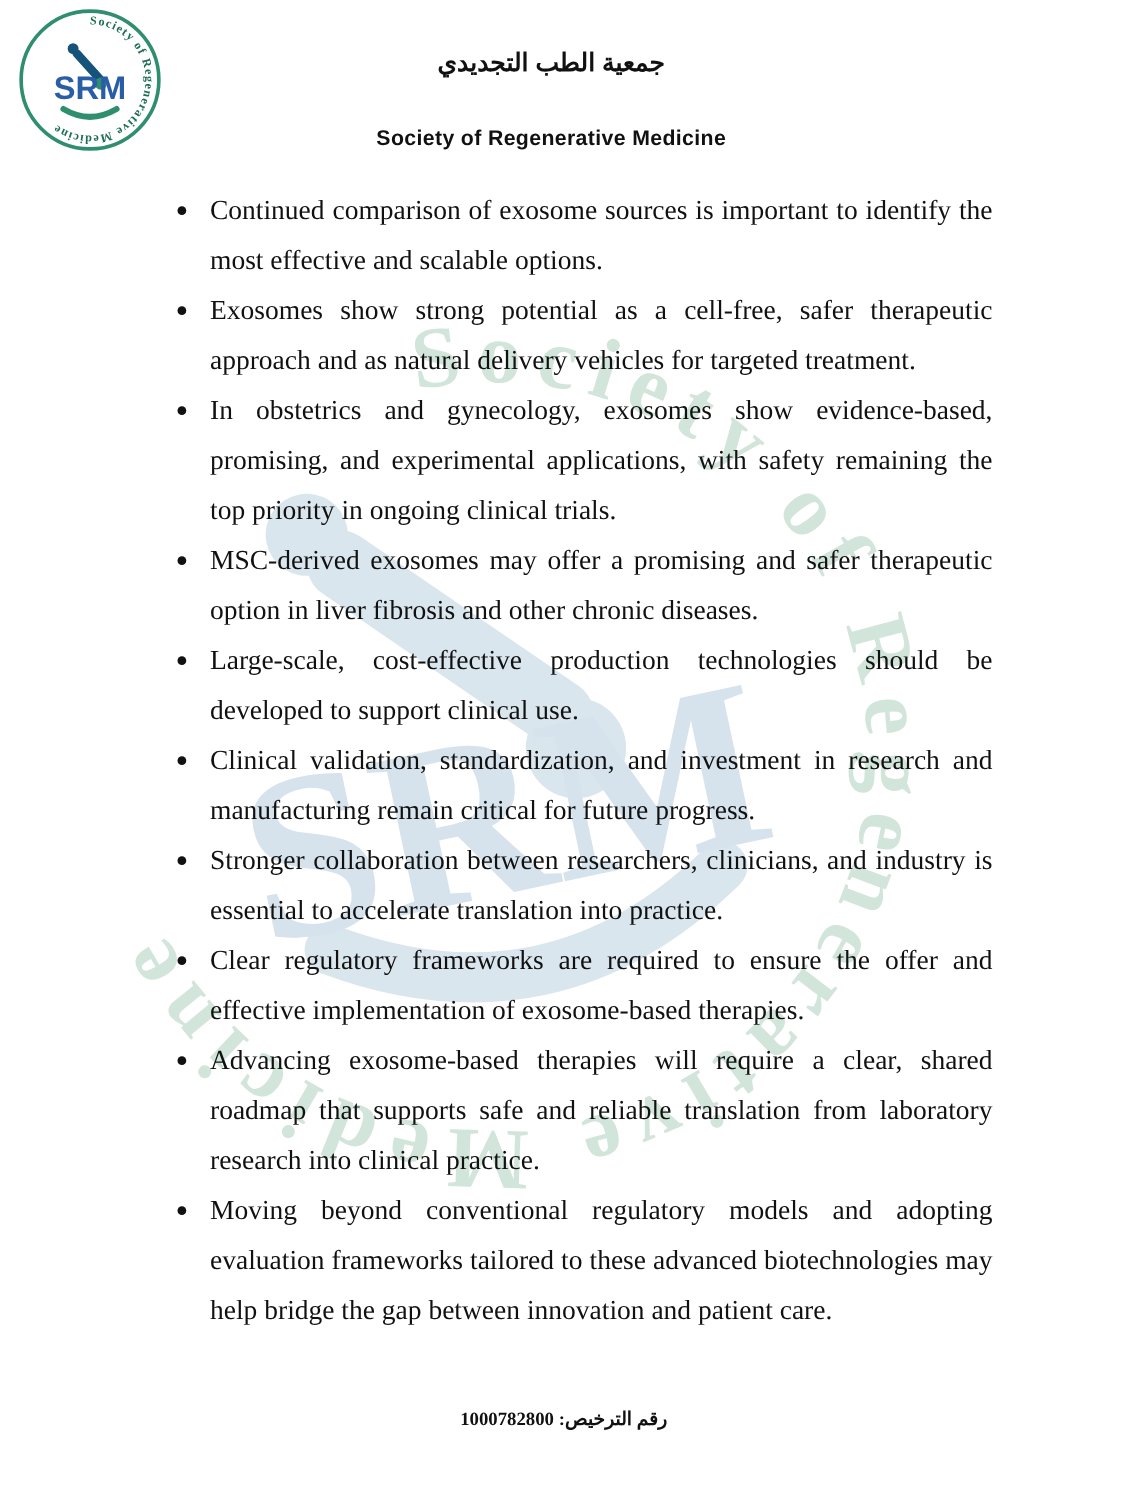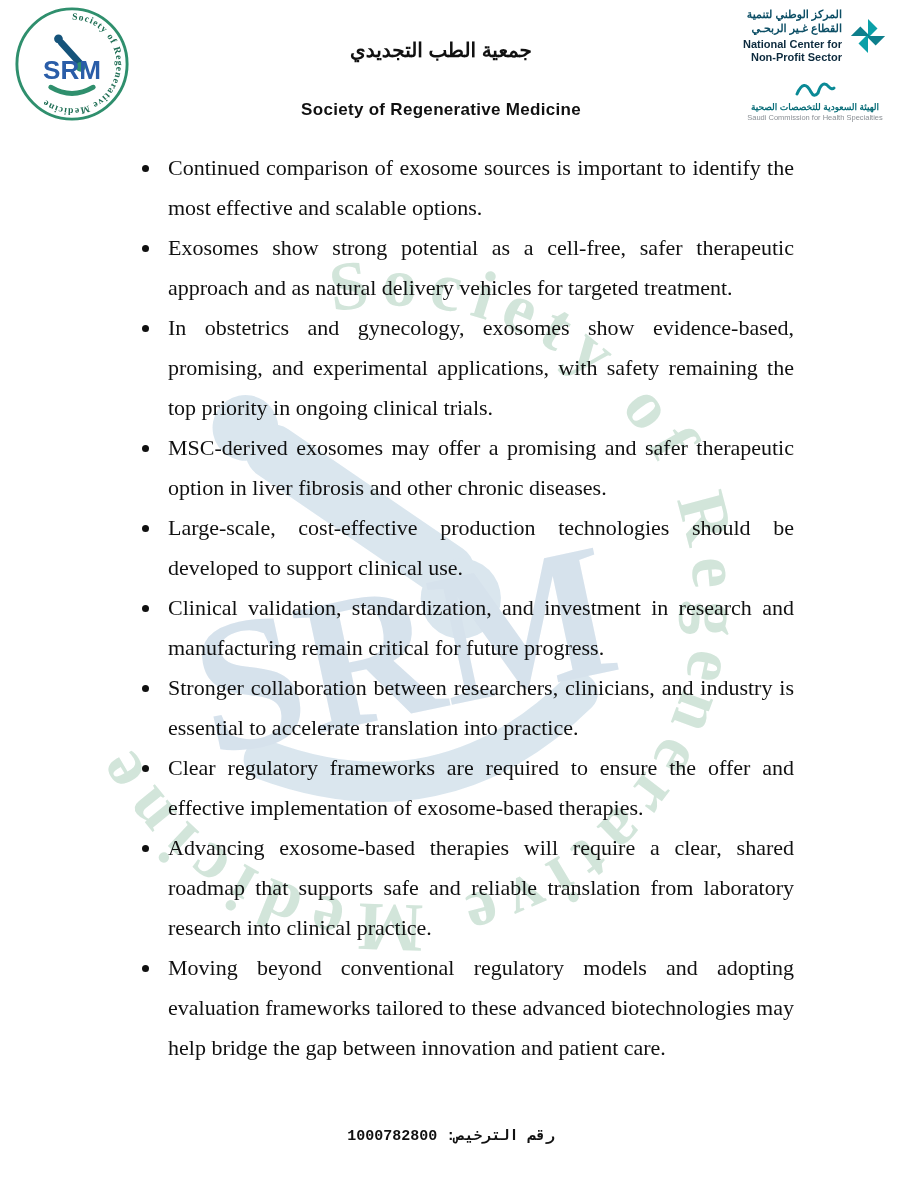--- a/index.html
+++ b/index.html
@@ -58,21 +58,21 @@
     line-height:40px;
     text-align:justify;
     text-justify:inter-word;
     padding-left:6px;
   }
 
   
   .footer {
     position:absolute; z-index:2; left:0; right:0; top:1126px;
     text-align:center;
-    font-family:Liberation Mono, monospace;
+    font-family:Liberation Serif, serif;
     font-weight:bold; font-size:15px;
     direction:rtl;
   }
   .footer .num { direction:ltr; unicode-bidi:embed; }
 </style>
 </head>
 <body>
 
 <div class="page">
 
@@ -111,46 +111,21 @@
       <text x="60" y="76" text-anchor="middle" font-size="27" font-weight="bold" fill="#2a5da8" font-family="Liberation Sans, sans-serif">SRM</text>
     </svg>
 
     <div class="titles">
       <div class="title-ar">جمعية الطب التجديدي</div>
       <div class="title-en">Society of Regenerative Medicine</div>
     </div>
 
     <div class="right-logos">
 
-      <div class="ncnp">
-        <div class="ncnp-text">
-          <div class="ncnp-ar">
-            <div>المركز الوطني لتنمية</div>
-            <div>القطاع غـير الربحـي</div>
-          </div>
-          <div class="ncnp-en">
-            <div>National Center for</div>
-            <div>Non-Profit Sector</div>
-          </div>
-        </div>
-        <svg class="ncnp-mark" viewBox="0 0 40 40">
-          <path d="M20 2 L30 12 L20 22 Z" fill="#0aa0a8"></path>
-          <path d="M38 20 L28 30 L18 20 Z" fill="#0e7f8c"></path>
-          <path d="M20 38 L10 28 L20 18 Z" fill="#0aa0a8"></path>
-          <path d="M2 20 L12 10 L22 20 Z" fill="#0e7f8c"></path>
-        </svg>
-      </div>
 
-      <div class="scfhs">
-        <svg class="scfhs-icon" viewBox="0 0 44 26">
-          <path d="M4 20 q7 -16 14 -2 q3 6 7 1 q4 -14 11 -6 q3 3 5 1" fill="none" stroke="#0b8a96" stroke-width="3" stroke-linecap="round"></path>
-        </svg>
-        <div class="scfhs-ar">الهيئة السعودية للتخصصات الصحية</div>
-        <div class="scfhs-en">Saudi Commission for Health Specialties</div>
-      </div>
 
     </div>
   </div>
 
   <div class="content">
     <ul class="bullets">
       <li>Continued comparison of exosome sources is important to identify the most effective and scalable options.</li>
       <li>Exosomes show strong potential as a cell-free, safer therapeutic approach and as natural delivery vehicles for targeted treatment.</li>
       <li>In obstetrics and gynecology, exosomes show evidence-based, promising, and experimental applications, with safety remaining the top priority in ongoing clinical trials.</li>
       <li>MSC-derived exosomes may offer a promising and safer therapeutic option in liver fibrosis and other chronic diseases.</li>

